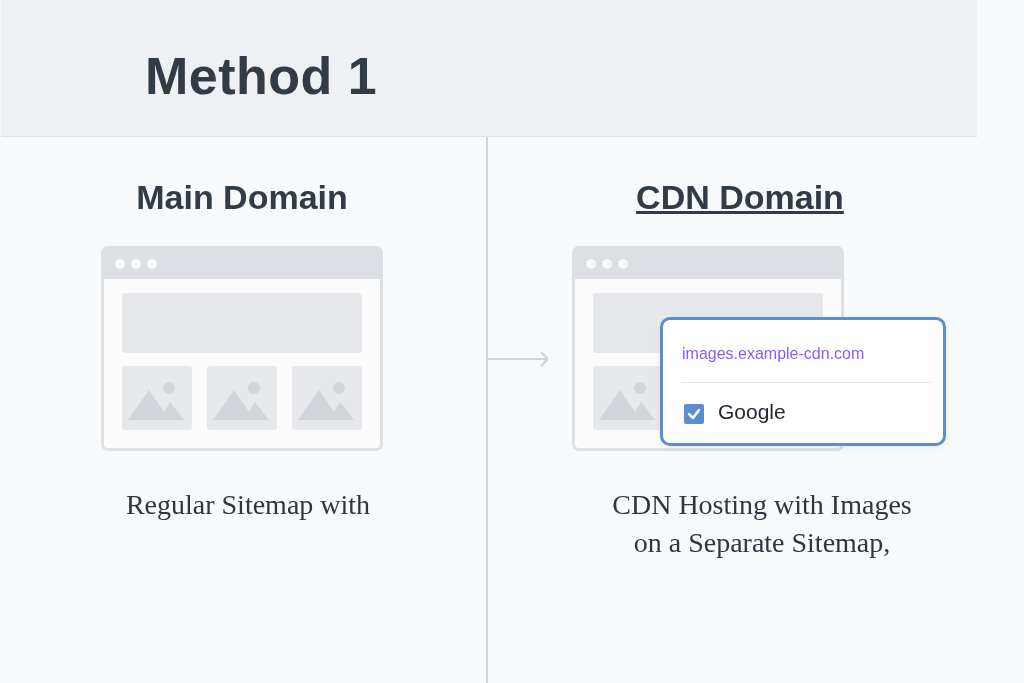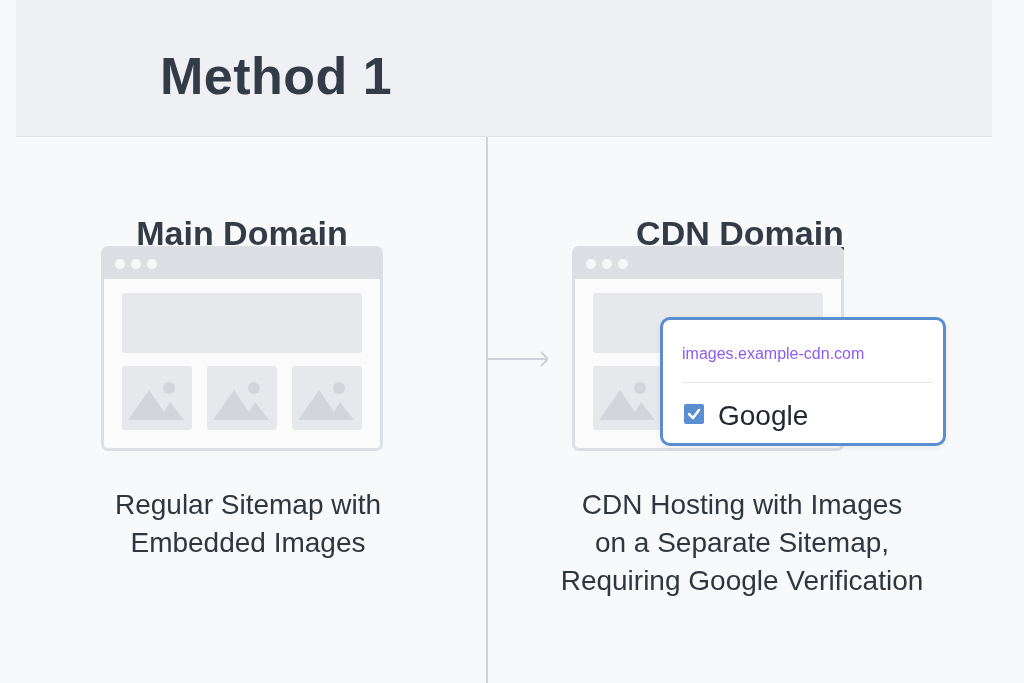--- a/index.html
+++ b/index.html
@@ -1,33 +1,33 @@
 <!DOCTYPE html>
 <html><head>
 <meta charset="utf-8">
 <style>
   html,body{margin:0;padding:0;}
   body{width:1024px;height:683px;background:#f8f9fb;font-family:"Liberation Sans",sans-serif;color:#2f3640;position:relative;overflow:hidden;}
-  .header{position:absolute;left:16px;top:0;width:976px;height:136px;background:#eef0f4;border-bottom:1px solid #dfe2e7;}
+  .header{position:absolute;left:1px;top:0;width:976px;height:136px;background:#eef0f4;border-bottom:1px solid #dfe2e7;}
   .h-title{position:absolute;top:46px;font-size:52px;font-weight:bold;color:#333b47;letter-spacing:0.5px;}
   .divider{position:absolute;left:486px;top:137px;width:2px;height:546px;background:#d0d4da;}
   .arrow{position:absolute;left:488px;top:349px;width:60px;height:20px;}
-  .col-title{position:absolute;top:178px;font-size:34px;font-weight:bold;color:#333b47;text-align:center;width:300px;margin-top:36px;}
+  .col-title{position:absolute;top:178px;font-size:34px;font-weight:bold;color:#333b47;text-align:center;width:300px;}
   .browser{position:absolute;background:#fbfbfc;border:3px solid #dcdfe3;border-radius:7px;}
   .browser .bar{height:30px;background:#dcdfe3;position:relative;}
   .dot{position:absolute;top:10px;width:10px;height:10px;border-radius:50%;background:#f6f7f9;}
   .banner{position:absolute;background:#e6e8eb;border-radius:3px;}
   .thumb{position:absolute;background:#e6e8eb;border-radius:3px;width:70px;height:64px;overflow:hidden;}
   .thumb svg{position:absolute;left:0;top:0;}
   .popup{position:absolute;left:660px;top:317px;width:280px;height:123px;background:#ffffff;border:3px solid #5b8ed1;border-radius:10px;box-shadow:0 2px 6px rgba(0,0,0,0.06);}
   .popup .url{position:absolute;left:19px;top:25px;font-size:16px;color:#8b5cf6;}
   .popup .sep{position:absolute;left:19px;right:10px;top:62px;height:1px;background:#e3e5e8;}
   .popup .cb{position:absolute;left:21px;top:84px;width:20px;height:20px;background:#5b8ed1;border-radius:2px;}
-  .popup .cb-label{position:absolute;left:55px;top:80px;font-size:28px;color:#222831;}
-  .caption{position:absolute;text-align:center;font-size:28px;line-height:38px;color:#2f3640;}
+  .popup .cb-label{position:absolute;left:55px;top:80px;font-size:21px;color:#222831;}
+  .caption{position:absolute;text-align:center;font-size:28px;line-height:38px;color:#2f3640;font-family:Liberation Serif, serif;}
 </style>
 </head>
 <body>
 
 <div class="header">
   <div class="h-title" style="left:144px;">Method 1</div>
 </div>
 
 <div class="divider"></div>
 <svg class="arrow" viewBox="0 0 60 20" width="60" height="20">
@@ -59,21 +59,20 @@
   <div class="thumb" style="left:188px;top:117px;">
     <svg width="70" height="64" viewBox="0 0 70 64">
         <circle cx="47" cy="22" r="6" fill="#d2d5da"></circle>
         <polygon points="6,54 27,24 42,46 48,36 62,54" fill="#d2d5da"></polygon>
       </svg>
   </div>
 </div>
 
 <div class="caption" style="left:60px;top:486px;width:376px;">
   <div>Regular Sitemap with</div>
-  <div>Embedded Images</div>
 </div>
 
 <div class="col-title" style="left:590px;text-decoration:underline;">CDN Domain</div>
 
 <div class="browser" style="left:572px;top:246px;width:266px;height:199px;">
   <div class="bar">
     <span class="dot" style="left:11px;"></span>
     <span class="dot" style="left:27px;"></span>
     <span class="dot" style="left:43px;"></span>
   </div>
@@ -90,17 +89,16 @@
   <div class="url">images.example-cdn.com</div>
   <div class="sep"></div>
   <div class="cb">
     <svg width="20" height="20" viewBox="0 0 20 20">
         <polyline points="5,10 9,14 15,6" fill="none" stroke="#ffffff" stroke-width="2.5" stroke-linecap="round" stroke-linejoin="round"></polyline>
       </svg>
   </div>
   <div class="cb-label">Google</div>
 </div>
 
-<div class="caption" style="left:512px;top:486px;width:460px;">
+<div class="caption" style="left:532px;top:486px;width:460px;">
   <div>CDN Hosting with Images</div>
   <div>on a Separate Sitemap,</div>
-  <div>Requiring Google Verification</div>
 </div>
 
 </body></html>

